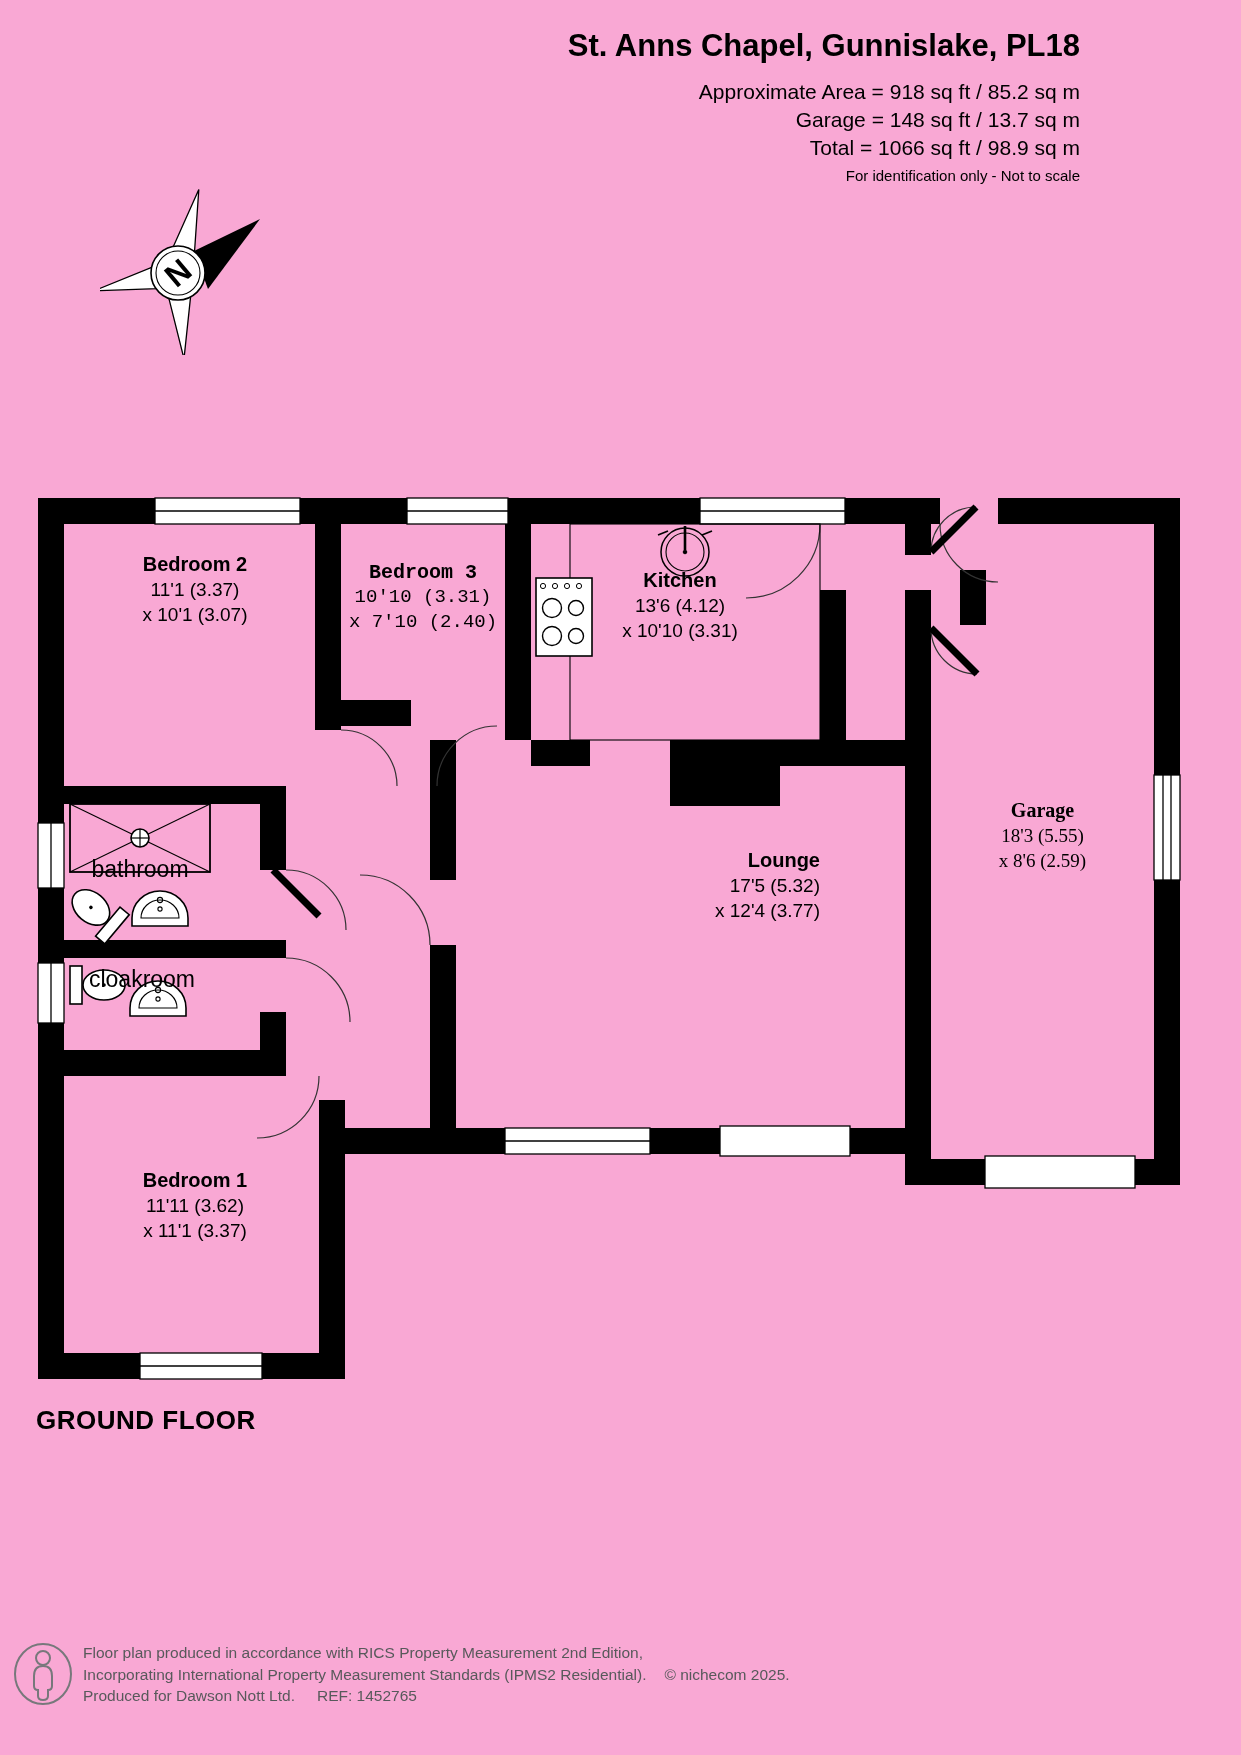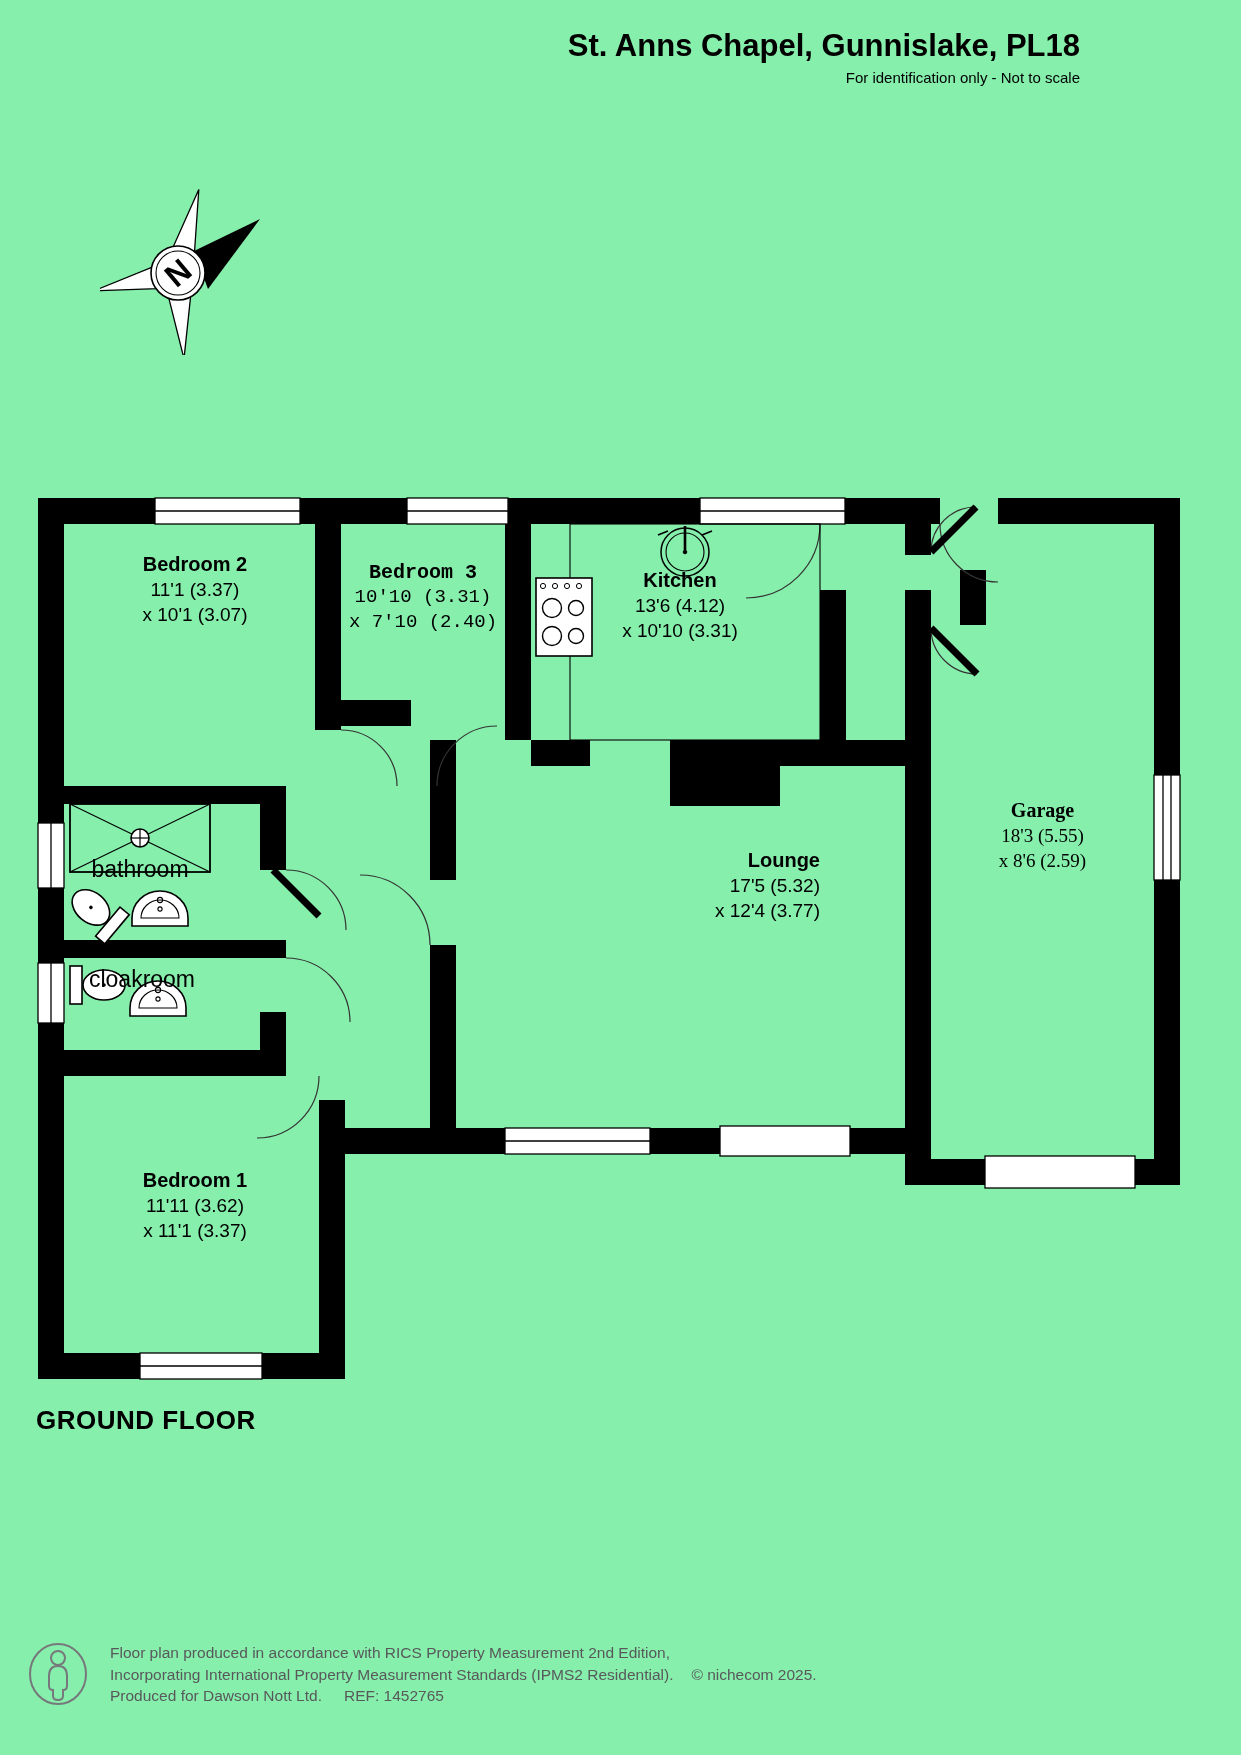--- a/index.html
+++ b/index.html
@@ -1,17 +1,17 @@
 <!DOCTYPE html>
 <html><head>
 <meta charset="utf-8">
 <style>
   html,body{margin:0;padding:0;background:#ffffff;}
   body{width:1241px;height:1755px;position:relative;font-family:"Liberation Sans",sans-serif;color:#000;}
-  .sheet{position:absolute;inset:0;background:#86efac;overflow:hidden;}
+  .sheet{position:absolute;inset:0;background:#f9a8d4;overflow:hidden;}
 
   
   .header{position:absolute;left:380px;top:28px;width:700px;text-align:right;}
   .title{font-size:31px;font-weight:bold;letter-spacing:0;line-height:36px;}
   .area-lines{margin-top:14px;font-size:21px;line-height:28px;}
   .disclaimer{margin-top:5px;font-size:15px;}
 
   
   .plan{position:absolute;left:30px;top:440px;width:1180px;height:950px;}
   .plan svg{position:absolute;left:0;top:0;}
@@ -20,32 +20,37 @@
   .room-name{font-size:20px;font-weight:bold;}
   .room-dim{font-size:19px;}
   .small-room{position:absolute;text-align:center;font-size:23px;}
 
   .floor-label{position:absolute;left:36px;top:1405px;font-size:26px;font-weight:bold;letter-spacing:0.5px;text-align:right;}
 
   
   .compass{position:absolute;left:100px;top:185px;width:170px;height:170px;}
 
   
-  .footer{position:absolute;left:28px;top:1642px;width:1080px;display:flex;align-items:flex-start;gap:20px;color:#58595b;}
+  .footer{position:absolute;left:13px;top:1642px;width:1080px;display:flex;align-items:flex-start;gap:8px;color:#58595b;}
   .footer-text{font-size:15.5px;line-height:21.5px;}
   .copyright{margin-left:18px;}
   .ref{margin-left:22px;}
 </style>
 </head>
 <body>
 
 <div class="sheet">
 
   <div class="header">
     <div class="title">St. Anns Chapel, Gunnislake, PL18</div>
+    <div class="area-lines">
+      <div>Approximate Area = 918 sq ft / 85.2 sq m</div>
+      <div>Garage = 148 sq ft / 13.7 sq m</div>
+      <div>Total = 1066 sq ft / 98.9 sq m</div>
+    </div>
     <div class="disclaimer">For identification only - Not to scale</div>
   </div>
 
   <svg class="compass" viewBox="0 0 170 170">
     <g transform="translate(78,88)" stroke="#000" stroke-width="1.3" fill="#fff">
       <path d="M0,-86 L11,-24 L-11,-24 Z" transform="rotate(14)"></path>
       <path d="M0,-86 L11,-24 L-11,-24 Z" transform="rotate(258)"></path>
       <path d="M0,-86 L11,-24 L-11,-24 Z" transform="rotate(176)"></path>
     </g>
     <polygon points="94,66 160,34 108,104" fill="#000"></polygon>

